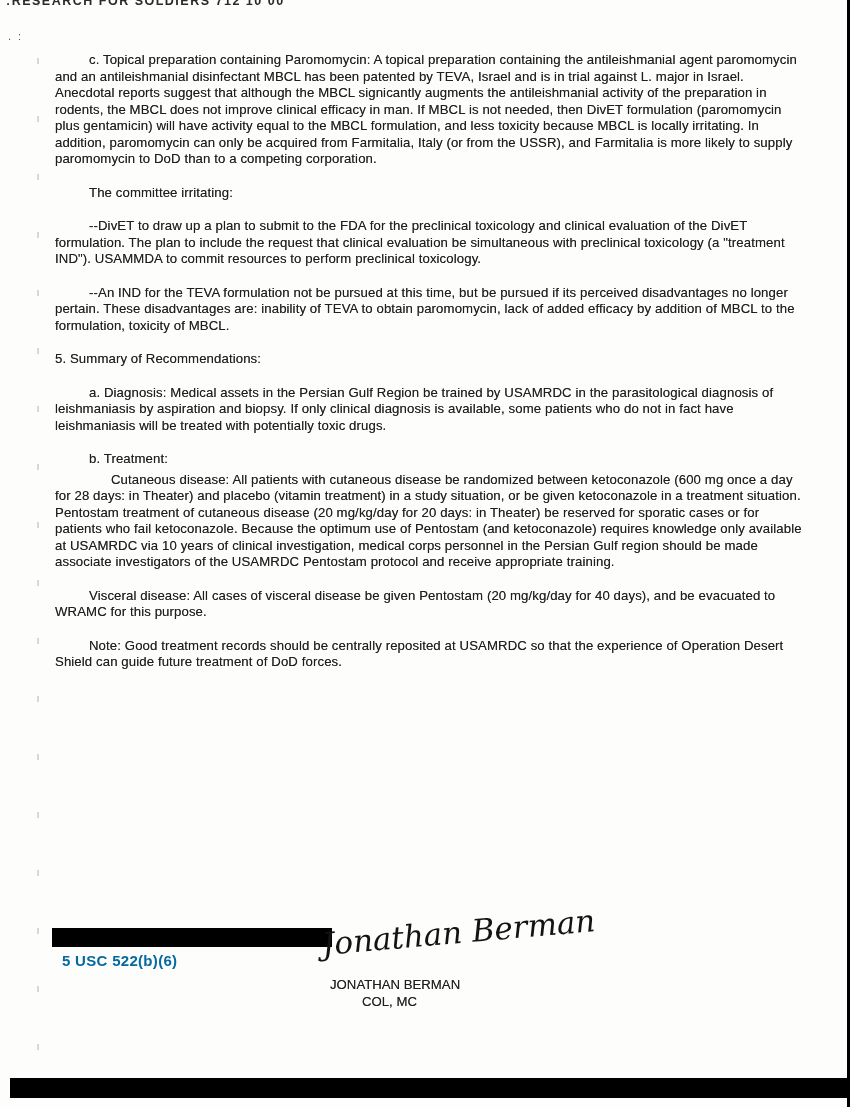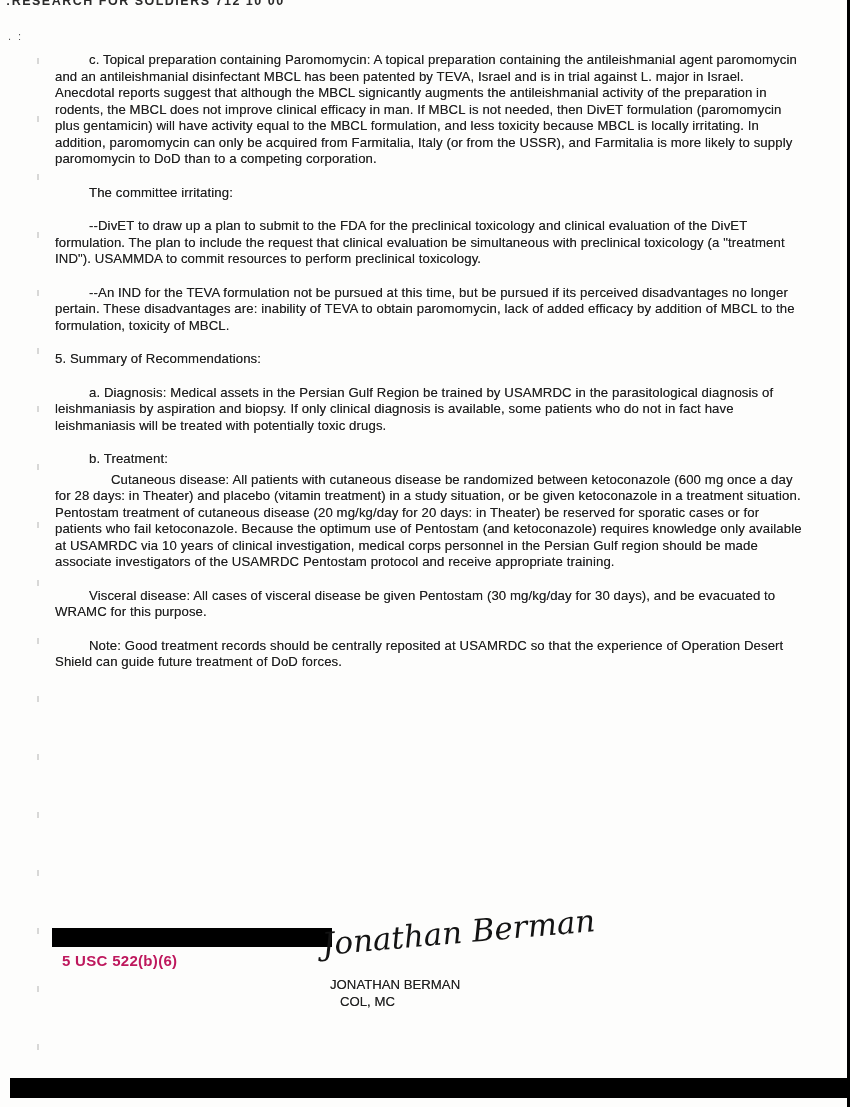--- a/index.html
+++ b/index.html
@@ -73,21 +73,21 @@
     width: 280px;
     height: 19px;
     background: #000000;
   }
   .usc-label {
     position: absolute;
     left: 62px;
     top: 952px;
     font-size: 15px;
     font-weight: bold;
-    color: #be185d;
+    color: #0369a1;
     letter-spacing: 0.3px;
   }
   .sig-script {
     position: absolute;
     left: 322px;
     top: 926px;
     font-family: "DejaVu Serif", serif;
     font-style: italic;
     font-size: 31px;
     color: #131313;
@@ -96,21 +96,21 @@
     white-space: nowrap;
   }
   .sig-typed {
     position: absolute;
     left: 330px;
     top: 977px;
     font-size: 13.2px;
     line-height: 16.5px;
     text-shadow: 0 0 0.4px rgba(0,0,0,0.55);
   }
-  .sig-typed .ind { margin-left: 10px; }
+  .sig-typed .ind { margin-left: 32px; }
   .edge-bottom {
     position: absolute;
     left: 10px;
     right: 0;
     top: 1078px;
     height: 20px;
     background: #000000;
   }
   .edge-right {
     position: absolute;
@@ -133,21 +133,21 @@
 
   <div class="content">
     <p class="para">c. Topical preparation containing Paromomycin: A topical preparation containing the antileishmanial agent paromomycin and an antileishmanial disinfectant MBCL has been patented by TEVA, Israel and is in trial against L. major in Israel. Anecdotal reports suggest that although the MBCL signicantly augments the antileishmanial activity of the preparation in rodents, the MBCL  does not improve clinical efficacy in man. If MBCL is not needed, then DivET formulation (paromomycin plus gentamicin) will have activity equal to the MBCL formulation, and less toxicity because MBCL is locally irritating. In addition, paromomycin can only be acquired from Farmitalia, Italy (or from the USSR), and Farmitalia is more likely to supply paromomycin to DoD than to a competing corporation.</p>
     <p class="para">The committee irritating:</p>
     <p class="para">--DivET to draw up a plan to submit to the FDA for the preclinical toxicology and clinical evaluation of the DivET formulation. The plan to include the request that clinical evaluation be simultaneous with preclinical toxicology (a "treatment IND").  USAMMDA to commit resources to perform preclinical toxicology.</p>
     <p class="para">--An IND for the TEVA formulation not be pursued at this time, but be pursued if its perceived disadvantages no longer pertain. These disadvantages are: inability of TEVA to obtain paromomycin, lack of added efficacy by addition of MBCL to the formulation, toxicity of MBCL.</p>
     <p class="para flush">5. Summary of Recommendations:</p>
     <p class="para">a. Diagnosis: Medical assets in the Persian Gulf Region be trained by USAMRDC in the parasitological diagnosis of leishmaniasis by aspiration and biopsy. If only clinical diagnosis is available, some patients who do not in fact have leishmaniasis will be treated with potentially toxic drugs.</p>
     <p class="para tight">b. Treatment:</p>
     <p class="para deep">Cutaneous disease: All patients with cutaneous disease be randomized between ketoconazole (600 mg once a day for 28 days: in Theater) and placebo (vitamin treatment) in a study situation, or be given ketoconazole in a treatment situation. Pentostam treatment of cutaneous disease (20 mg/kg/day for 20 days: in Theater) be reserved for sporatic cases or for patients who fail ketoconazole. Because the optimum use of Pentostam (and ketoconazole) requires knowledge only available at USAMRDC via 10 years of clinical investigation, medical corps personnel in the Persian Gulf region should be made associate investigators of the USAMRDC Pentostam protocol and receive appropriate training.</p>
-    <p class="para">Visceral disease: All cases of visceral disease be given Pentostam (30 mg/kg/day for 30 days), and be evacuated to WRAMC for this purpose.</p>
+    <p class="para">Visceral disease: All cases of visceral disease be given Pentostam (20 mg/kg/day for 40 days), and be evacuated to WRAMC for this purpose.</p>
     <p class="para">Note: Good treatment records should be centrally reposited at USAMRDC so that the experience of Operation Desert Shield can guide future treatment of DoD forces.</p>
   </div>
 
   <div class="redaction"></div>
   <div class="usc-label">5 USC 522(b)(6)</div>
 
   <div class="sig-script">Jonathan Berman</div>
 
   <div class="sig-typed">
     <div>JONATHAN BERMAN</div>

